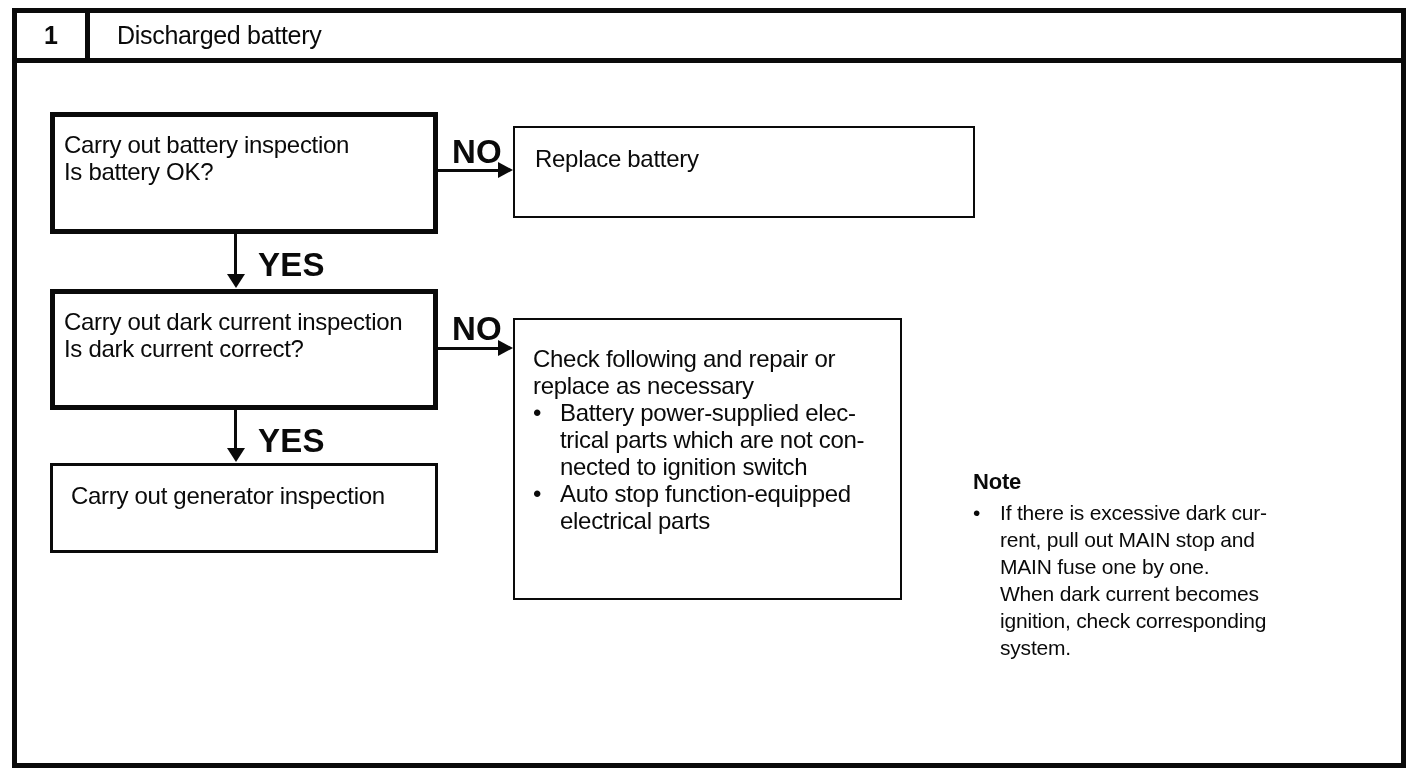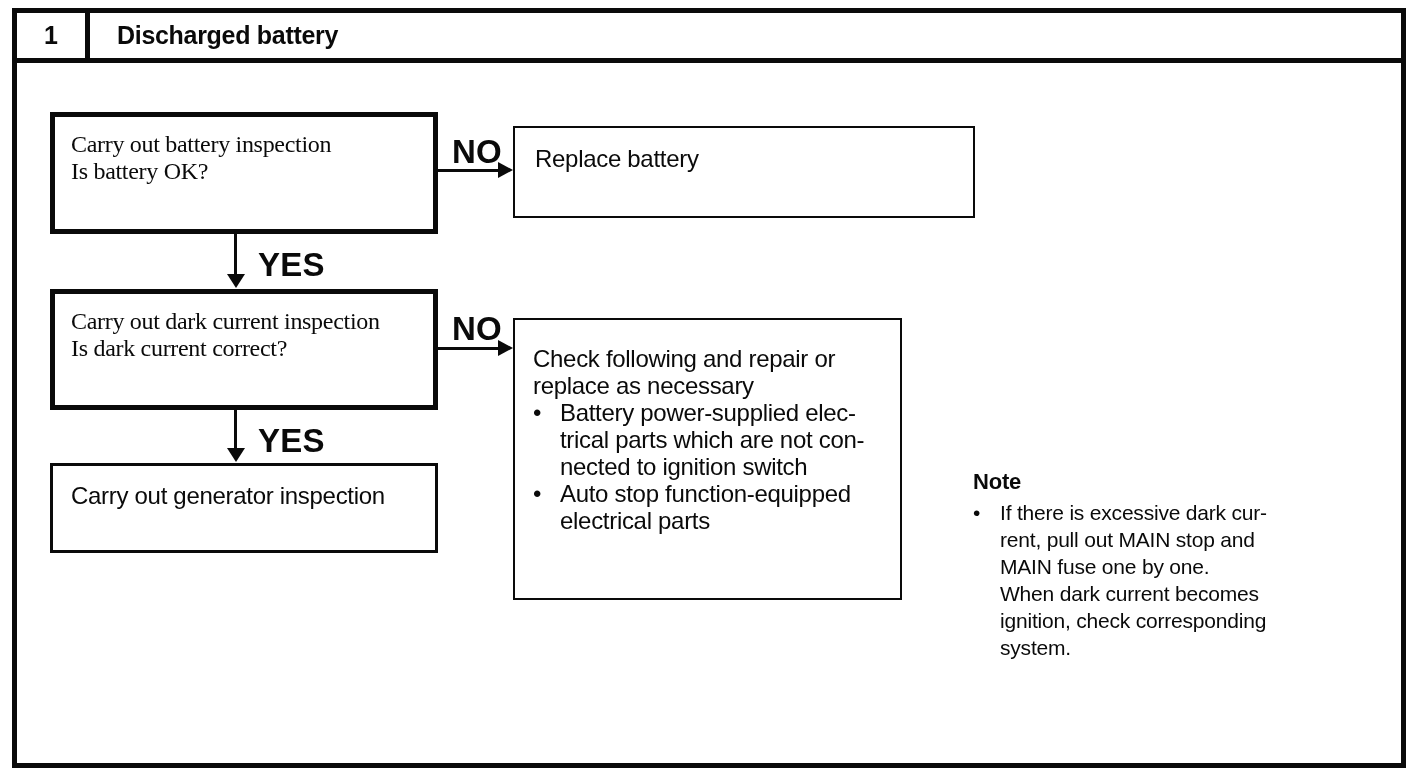--- a/index.html
+++ b/index.html
@@ -22,27 +22,27 @@
     height:50px; border-bottom:5px solid #0a0a0a;
   }
   .header-num {
     width:73px; border-right:5px solid #0a0a0a;
     display:flex; align-items:center; justify-content:center;
     font-weight:bold; font-size:25px;
   }
   .header-title {
     display:flex; align-items:center;
     padding-left:27px;
-    font-weight:bold; font-size:25px; letter-spacing:-0.3px;
+    font-weight:normal; font-size:25px; letter-spacing:-0.3px;
   }
   .fc-box {
     position:absolute; background:#ffffff;
     font-size:24px; line-height:27px; letter-spacing:-0.3px;
   }
-  .b-thick { border:5px solid #0a0a0a; padding:14px 16px;font-family:Liberation Serif, serif; }
+  .b-thick { border:5px solid #0a0a0a; padding:14px 9px; }
   .b-thin  { border:2px solid #0a0a0a; padding:17px 20px; }
   .b-med   { border:3px solid #0a0a0a; padding:16px 18px; }
   .edge-label {
     position:absolute; font-weight:bold; font-size:33px; letter-spacing:0.2px;
   }
   .h-line { position:absolute; height:3px; background:#0a0a0a; }
   .v-line { position:absolute; width:3px; background:#0a0a0a; }
   .arr-right {
     position:absolute; width:0; height:0;
     border-top:8px solid transparent; border-bottom:8px solid transparent;

